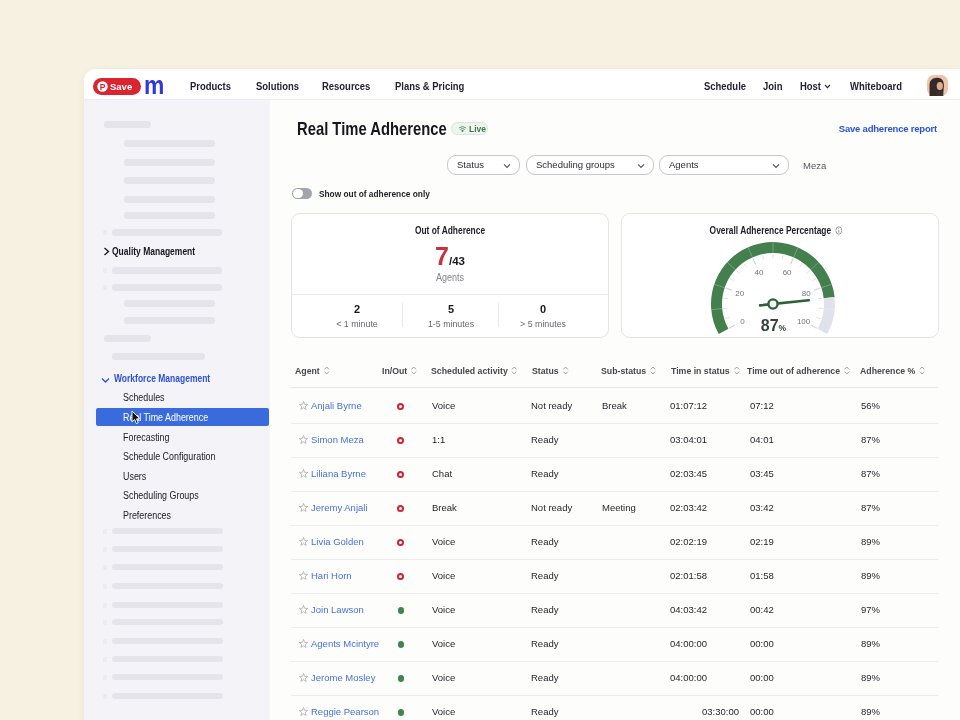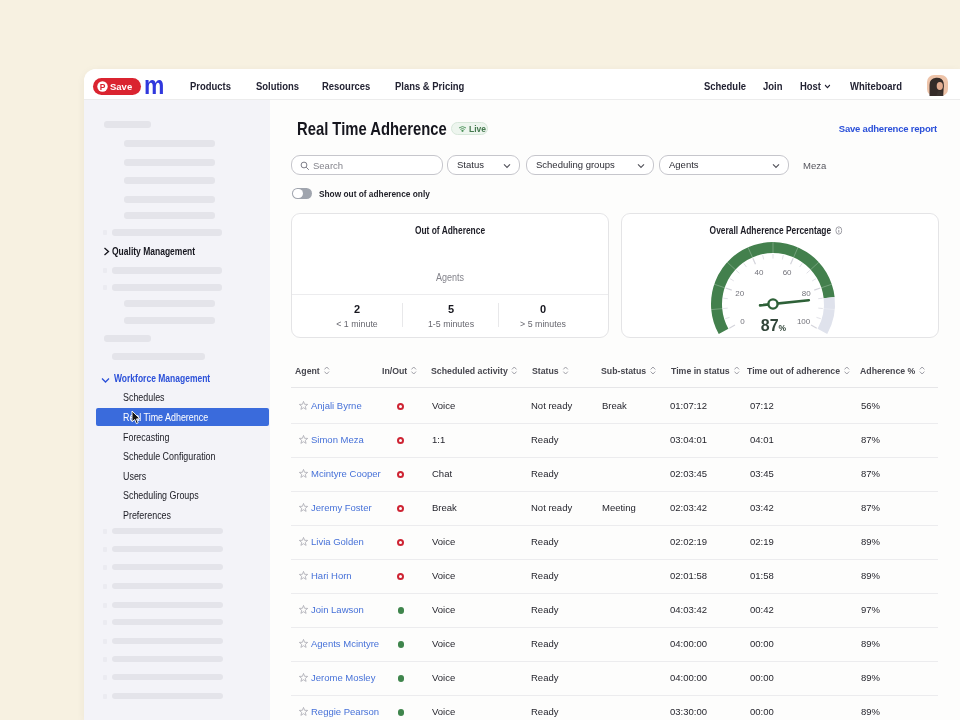--- a/index.html
+++ b/index.html
@@ -101,44 +101,38 @@
  <div style="position:absolute;left:367px;top:52.5px;width:37px;height:13px;background:#edf5ee;border:1px solid #d7e7da;border-radius:7px">
       <svg width="9" height="9" style="position:absolute;left:6px;top:2.5px">
         <circle cx="4.5" cy="5.8" r="1.15" fill="#4a9158"></circle>
         <path d="M2.6 4.2 Q4.5 2.5 6.4 4.2" fill="none" stroke="#4a9158" stroke-width="0.9" stroke-linecap="round"></path>
         <path d="M1.3 2.7 Q4.5 0.2 7.7 2.7" fill="none" stroke="#4a9158" stroke-width="0.9" stroke-linecap="round"></path>
       </svg>
    <span style="position:absolute;left:17px;top:1.5px;font-size:8.5px;font-weight:700;color:#44784e">Live</span>
     </div>
  <div class="t" style="right:23px;top:53.5px;font-size:9.5px;font-weight:700;color:#2b50d9;letter-spacing:-0.2px">Save adherence report</div>
 
- <div style="position:absolute;left:207px;top:86px;width:152px;height:19.5px;background:#fff;border:1px solid #c6c6cc;border-radius:9px">
-      <svg width="10" height="10" style="position:absolute;left:8px;top:5px">
-        <circle cx="4" cy="4" r="2.9" fill="none" stroke="#7e7e88" stroke-width="1"></circle>
-        <line x1="6.2" y1="6.2" x2="8.8" y2="8.8" stroke="#7e7e88" stroke-width="1"></line>
-      </svg>
-   <span style="position:absolute;left:21px;top:4px;font-size:9.5px;color:#85858d">Search</span>
-    </div>
  <div class="dd" style="left:363px;width:73px">Status<svg width="8" height="6" style="position:absolute;right:8px;top:7px">
         <polyline points="1,1.3 4,4.3 7,1.3" fill="none" stroke="#55555d" stroke-width="1.2"></polyline>
       </svg></div>
  <div class="dd" style="left:442px;width:128px">Scheduling groups<svg width="8" height="6" style="position:absolute;right:8px;top:7px">
         <polyline points="1,1.3 4,4.3 7,1.3" fill="none" stroke="#55555d" stroke-width="1.2"></polyline>
       </svg></div>
  <div class="dd" style="left:575px;width:130px">Agents<svg width="8" height="6" style="position:absolute;right:8px;top:7px">
         <polyline points="1,1.3 4,4.3 7,1.3" fill="none" stroke="#55555d" stroke-width="1.2"></polyline>
       </svg></div>
  <div class="t" style="left:719px;top:91px;font-size:9.5px;color:#55555d">Meza</div>
  <div style="position:absolute;left:208px;top:118.5px;width:20px;height:11.5px;background:#a0a5ae;border-radius:6px">
    <div style="position:absolute;left:1px;top:1px;width:9.5px;height:9.5px;background:#fff;border-radius:50%"></div>
     </div>
  <div class="t" style="left:235px;top:118.5px;font-size:9.5px;font-weight:700;color:#23232b;transform:scaleX(0.875);transform-origin:left center">Show out of adherence only</div>
 
  <div style="position:absolute;left:207px;top:144px;width:318px;height:125px;background:#fff;border:1px solid #e4e4e6;border-radius:9px">
    <div class="t" style="left:0;right:0;top:10px;text-align:center;font-size:10.5px;font-weight:700;color:#1d1d26;transform:scaleX(0.8)">Out of Adherence</div>
+   <div class="t" style="left:0;right:0;top:28px;text-align:center"><span style="font-size:25px;font-weight:700;color:#c8333e">7</span><span style="font-size:11.5px;font-weight:700;color:#17171f">/43</span></div>
    <div class="t" style="left:0;right:0;top:58px;text-align:center;font-size:10px;color:#84848c;transform:scaleX(0.9)">Agents</div>
    <div style="position:absolute;left:0;top:80px;width:100%;height:1px;background:#ececee"></div>
    <div style="position:absolute;left:110px;top:89px;width:1px;height:24px;background:#e8e8ea"></div>
    <div style="position:absolute;left:206px;top:89px;width:1px;height:24px;background:#e8e8ea"></div>
    <div class="t sknum" style="left:35px;top:88.5px;width:60px;text-align:center">2</div>
    <div class="t sklab" style="left:15px;top:103.5px;width:100px;text-align:center">&lt; 1 minute</div>
    <div class="t sknum" style="left:129px;top:88.5px;width:60px;text-align:center">5</div>
    <div class="t sklab" style="left:109px;top:103.5px;width:100px;text-align:center">1-5 minutes</div>
    <div class="t sknum" style="left:221px;top:88.5px;width:60px;text-align:center">0</div>
    <div class="t sklab" style="left:201px;top:103.5px;width:100px;text-align:center">&gt; 5 minutes</div>
@@ -254,34 +248,34 @@
     <div class="t v" style="left:447px;top:365px">Ready</div>
     <div class="t v" style="left:586px;top:365px">03:04:01</div>
     <div class="t v" style="left:666px;top:365px">04:01</div>
     <div class="t v" style="left:777px;top:365px">87%</div>
     <div style="position:absolute;left:207px;top:422px;width:647px;height:1px;background:#ececee"></div>
     <div style="position:absolute;left:215px;top:400px;width:9px;height:10px">
       <svg width="9" height="10" style="position:absolute;left:0;top:0">
         <polygon points="4.5,0.4 3.4,3.3 0.3,3.4 2.7,5.4 1.9,8.4 4.5,6.7 7.1,8.4 6.3,5.4 8.7,3.4 5.6,3.3" fill="none" stroke="#aeaeb6" stroke-width="0.85" stroke-linejoin="round"></polygon>
       </svg>
     </div>
-    <div class="t v" style="left:227px;top:399px;color:#4671d8">Mcintyre Cooper</div>
+    <div class="t v" style="left:227px;top:399px;color:#4671d8">Liliana Byrne</div>
     <div style="position:absolute;left:313px;top:401.5px;width:7px;height:7px;border:2.2px solid #ce2433;border-radius:50%;box-sizing:border-box"></div>
     <div class="t v" style="left:348px;top:399px">Chat</div>
     <div class="t v" style="left:447px;top:399px">Ready</div>
     <div class="t v" style="left:586px;top:399px">02:03:45</div>
     <div class="t v" style="left:666px;top:399px">03:45</div>
     <div class="t v" style="left:777px;top:399px">87%</div>
     <div style="position:absolute;left:207px;top:456px;width:647px;height:1px;background:#ececee"></div>
     <div style="position:absolute;left:215px;top:434px;width:9px;height:10px">
       <svg width="9" height="10" style="position:absolute;left:0;top:0">
         <polygon points="4.5,0.4 3.4,3.3 0.3,3.4 2.7,5.4 1.9,8.4 4.5,6.7 7.1,8.4 6.3,5.4 8.7,3.4 5.6,3.3" fill="none" stroke="#aeaeb6" stroke-width="0.85" stroke-linejoin="round"></polygon>
       </svg>
     </div>
-    <div class="t v" style="left:227px;top:433px;color:#4671d8">Jeremy Foster</div>
+    <div class="t v" style="left:227px;top:433px;color:#4671d8">Jeremy Anjali</div>
     <div style="position:absolute;left:313px;top:435.5px;width:7px;height:7px;border:2.2px solid #ce2433;border-radius:50%;box-sizing:border-box"></div>
     <div class="t v" style="left:348px;top:433px">Break</div>
     <div class="t v" style="left:447px;top:433px">Not ready</div>
     <div class="t v" style="left:518px;top:433px">Meeting</div>
     <div class="t v" style="left:586px;top:433px">02:03:42</div>
     <div class="t v" style="left:666px;top:433px">03:42</div>
     <div class="t v" style="left:777px;top:433px">87%</div>
     <div style="position:absolute;left:207px;top:490px;width:647px;height:1px;background:#ececee"></div>
     <div style="position:absolute;left:215px;top:468px;width:9px;height:10px">
       <svg width="9" height="10" style="position:absolute;left:0;top:0">
@@ -349,15 +343,15 @@
     <div class="t v" style="left:777px;top:603px">89%</div>
     <div style="position:absolute;left:215px;top:638px;width:9px;height:10px">
       <svg width="9" height="10" style="position:absolute;left:0;top:0">
         <polygon points="4.5,0.4 3.4,3.3 0.3,3.4 2.7,5.4 1.9,8.4 4.5,6.7 7.1,8.4 6.3,5.4 8.7,3.4 5.6,3.3" fill="none" stroke="#aeaeb6" stroke-width="0.85" stroke-linejoin="round"></polygon>
       </svg>
     </div>
     <div class="t v" style="left:227px;top:637px;color:#4671d8">Reggie Pearson</div>
     <div style="position:absolute;left:313.5px;top:640px;width:6.5px;height:6.5px;background:#3f854c;border-radius:50%"></div>
     <div class="t v" style="left:348px;top:637px">Voice</div>
     <div class="t v" style="left:447px;top:637px">Ready</div>
-    <div class="t v" style="left:586px;top:637px">03:30:00</div>
+    <div class="t v" style="left:618px;top:637px">03:30:00</div>
     <div class="t v" style="left:666px;top:637px">00:00</div>
     <div class="t v" style="left:777px;top:637px">89%</div>
 </div>
 </body></html>

